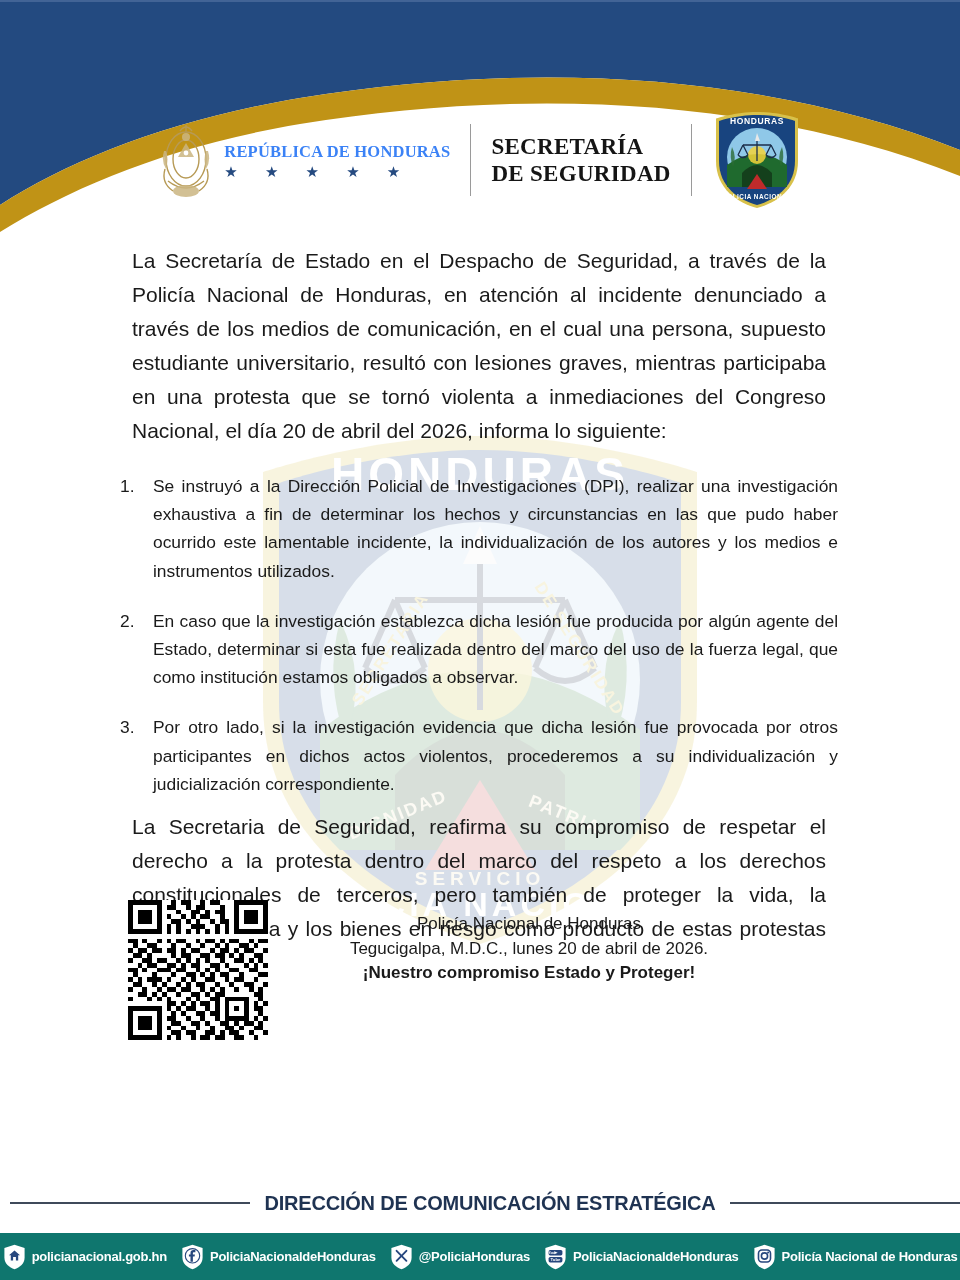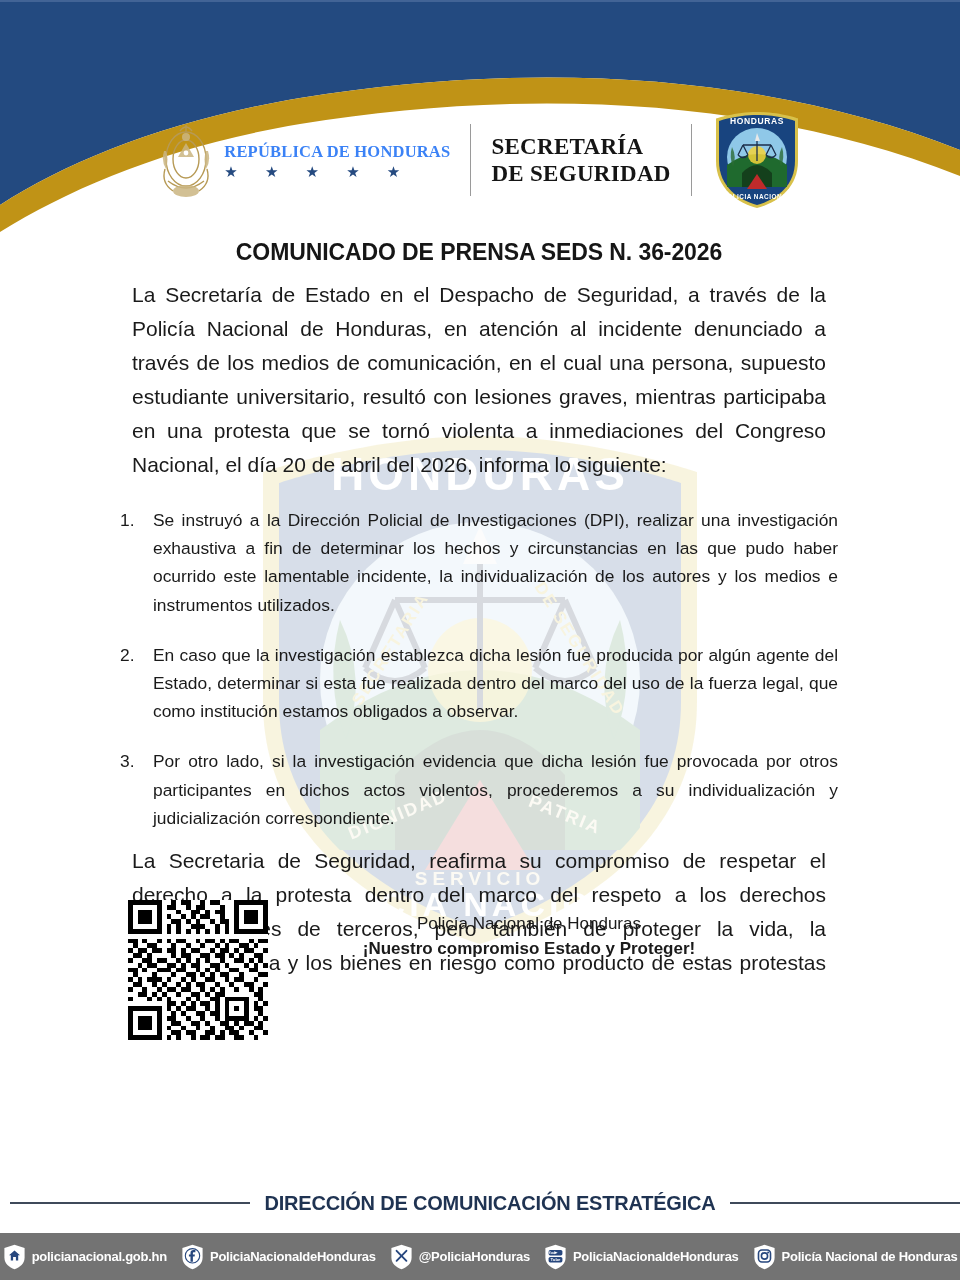--- a/index.html
+++ b/index.html
@@ -234,21 +234,21 @@
     letter-spacing: -0.2px;
     white-space: nowrap;
   }
 
   .social-bar {
     position: absolute;
     left: 0;
     bottom: 0;
     width: 960px;
     height: 47px;
-    background: #737373;
+    background: #0f766e;
     display: flex;
     align-items: center;
     justify-content: center;
     gap: 0;
     z-index: 3;
   }
   .social-item {
     display: flex;
     align-items: center;
     gap: 6px;
@@ -388,21 +388,20 @@
     <text x="235" y="455" font-family="Liberation Sans, sans-serif" font-size="19" font-weight="bold" fill="#f0e7c2" text-anchor="middle" letter-spacing="5">SERVICIO</text>
   </g>
   <text x="235" y="60" font-family="Liberation Sans, sans-serif" font-size="46" font-weight="bold" fill="#ffffff" text-anchor="middle" letter-spacing="4">HONDURAS</text>
   <text x="235" y="486" font-family="Liberation Sans, sans-serif" font-size="34" font-weight="bold" fill="#ffffff" text-anchor="middle" letter-spacing="4">POLICIA NACIONAL</text>
   <text x="150" y="222" font-family="Liberation Sans, sans-serif" font-size="17" font-weight="bold" fill="#d8c14a" text-anchor="middle" transform="rotate(-58 150 222)" letter-spacing="2">SECRETARIA</text>
   <text x="330" y="222" font-family="Liberation Sans, sans-serif" font-size="17" font-weight="bold" fill="#d8c14a" text-anchor="middle" transform="rotate(58 330 222)" letter-spacing="2">DE SEGURIDAD</text>
 </svg>
 
 <div class="doc">
   <div class="doc-inner">
-    <h1 class="doc-title">COMUNICADO DE PRENSA SEDS N. 36-2026</h1>
 
     <p class="para para-intro">La Secretaría de Estado en el Despacho de Seguridad, a través de la Policía Nacional de Honduras, en atención al incidente denunciado a través de los medios de comunicación, en el cual una persona, supuesto estudiante universitario, resultó con lesiones graves, mientras participaba en una protesta que se tornó violenta a inmediaciones del Congreso Nacional, el día 20 de abril del 2026, informa lo siguiente:</p>
 
     <ol class="items">
       <li>
         <span class="num">1.</span>
         <span>Se instruyó a la Dirección Policial de Investigaciones (DPI), realizar una investigación exhaustiva a fin de determinar los hechos y circunstancias en las que pudo haber ocurrido este lamentable incidente, la individualización de los autores y los medios e instrumentos utilizados.</span>
       </li>
       <li>
         <span class="num">2.</span>
@@ -664,20 +663,21 @@
           <rect x="15" y="28" width="2" height="1"></rect>
           <rect x="18" y="28" width="2" height="1"></rect>
           <rect x="22" y="28" width="2" height="1"></rect>
           <rect x="26" y="28" width="1" height="1"></rect>
       </g>
     </svg>
   </div>
 
   <div class="sign-text">
     <div class="sign-line">Policía Nacional de Honduras</div>
+    <div class="sign-line">Tegucigalpa, M.D.C., lunes 20 de abril de 2026.</div>
     <div class="sign-line bold">¡Nuestro compromiso Estado y Proteger!</div>
   </div>
 </div>
 
 <div class="dce-bar">
   <div class="dce-rule"></div>
   <div class="dce-title">DIRECCIÓN DE COMUNICACIÓN ESTRATÉGICA</div>
   <div class="dce-rule"></div>
 </div>
 

